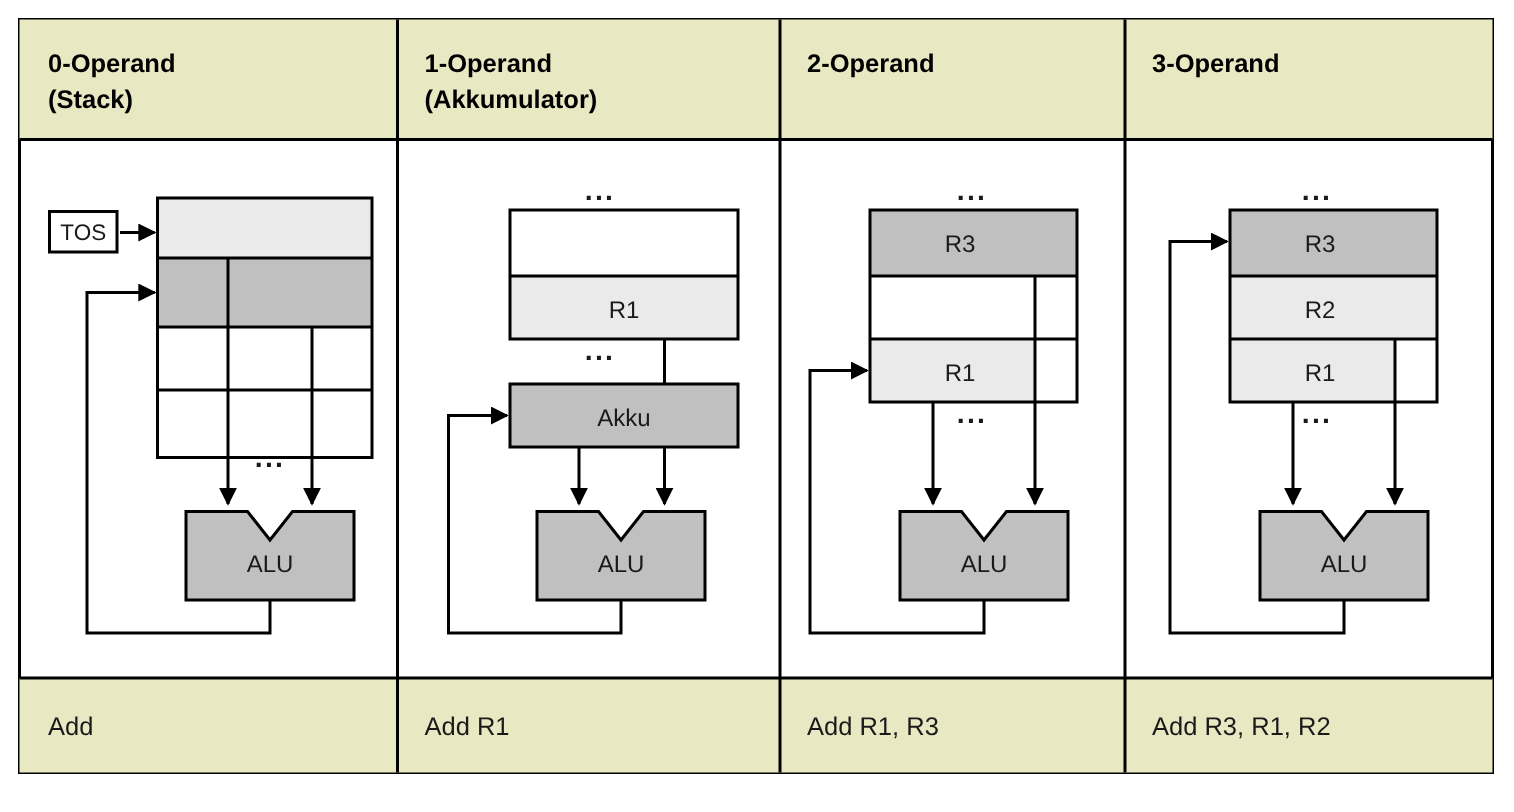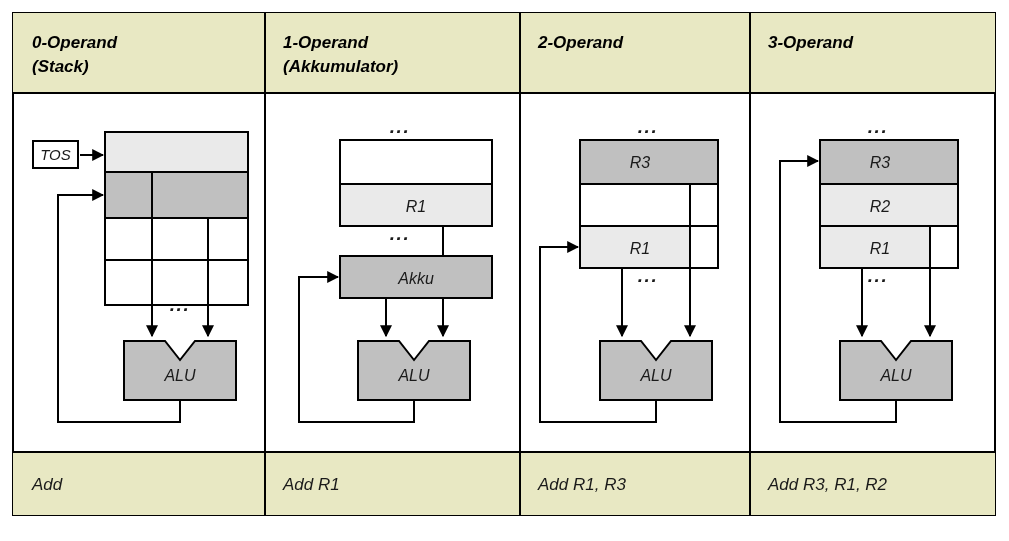--- a/index.html
+++ b/index.html
@@ -10,21 +10,20 @@
   body {
     width: 1009px;
     height: 541px;
     font-family: "Liberation Sans", sans-serif;
     overflow: hidden;
   }
   #root {
     position: relative;
     width: 825px;
     height: 541px;
-    font-style: italic;
   }
   svg#diagram {
     display: block;
     position: absolute;
     top: 0;
     left: 0;
   }
   .hdr-text {
     font-family: "Liberation Sans", sans-serif;
     font-size: 17px;

